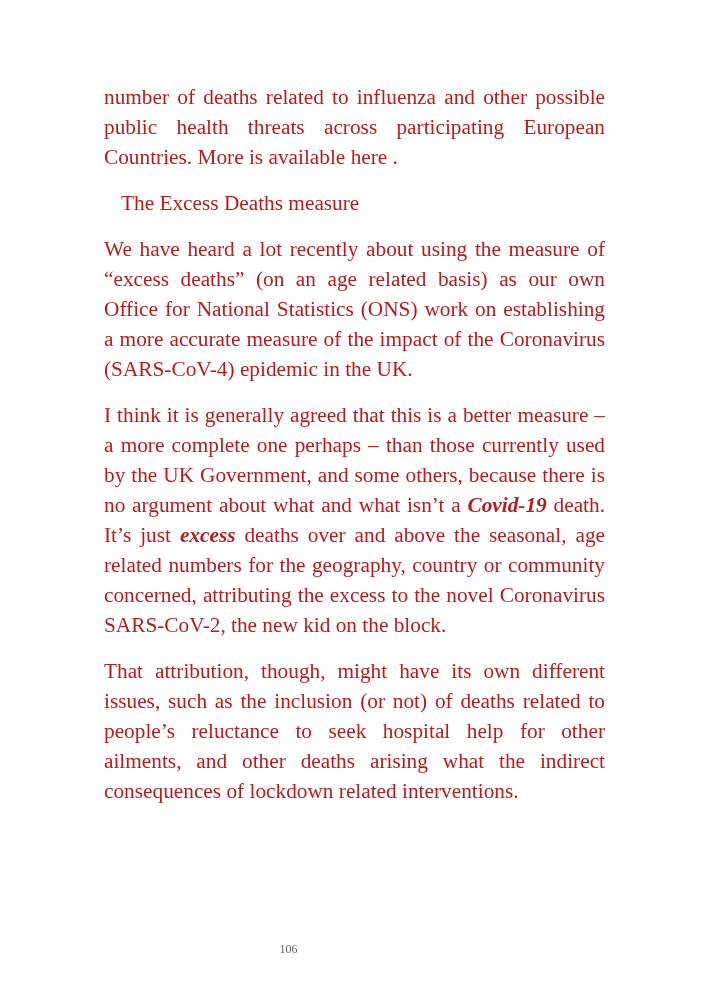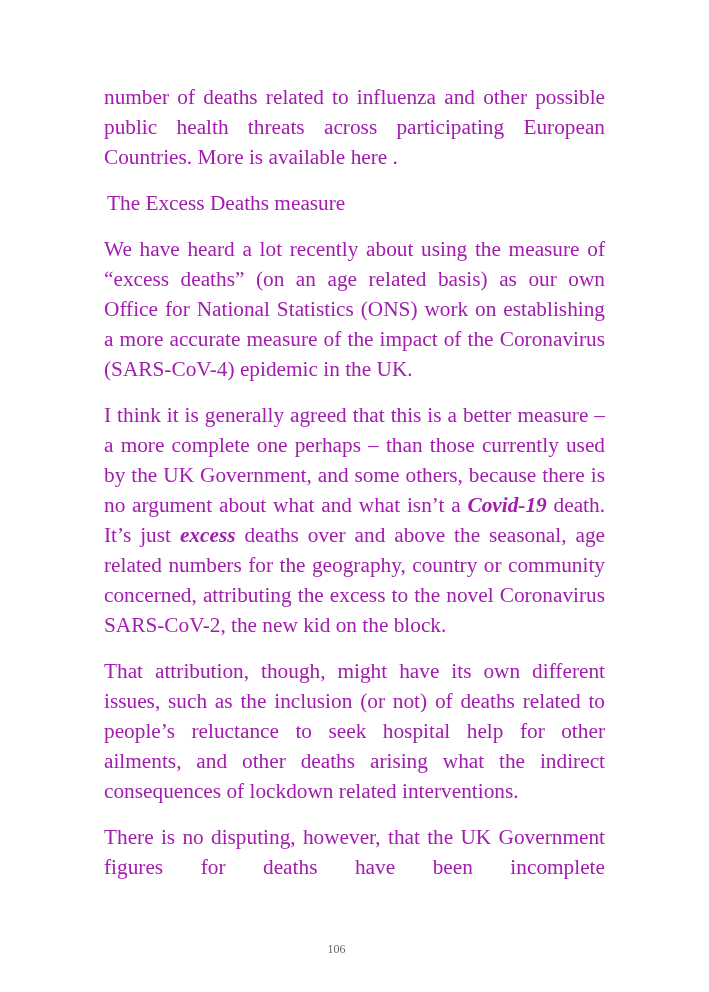--- a/index.html
+++ b/index.html
@@ -1,35 +1,34 @@
 <!DOCTYPE html>
 <html><head>
 <meta charset="utf-8">
 <style>
   html, body { margin: 0; padding: 0; background: #ffffff; }
   body { width: 709px; height: 992px; position: relative; overflow: hidden; }
   .page {
     position: absolute; left: 104px; top: 82px; width: 501px;
     font-family: "Liberation Serif", serif;
-    font-size: 21.3px; line-height: 30px; color: #a21caf;
+    font-size: 21.3px; line-height: 30px; color: #b91c1c;
   }
   p { margin: 0 0 16px 0; text-align: justify; text-align-last: auto; }
   p.last-left { text-align-last: left; }
-  .heading { margin: 0 0 16px 3px; text-align: left; }
+  .heading { margin: 0 0 16px 17px; text-align: left; }
   em.bi { font-weight: bold; }
   .pnum {
     position: absolute; left: 0; width: 577px; top: 942px; text-align: center;
-    font-family: "Liberation Serif", serif; font-size: 12px; color: #666; margin-left: 48px;
+    font-family: "Liberation Serif", serif; font-size: 12px; color: #666;
   }
 </style>
 </head>
 <body>
 
 <div class="page">
   <p class="last-left">number of deaths related to influenza and other possible public health threats across participating European Countries. More is available here .</p>
   <div class="heading">The Excess Deaths measure</div>
   <p class="last-left">We have heard a lot recently about using the measure of “excess deaths” (on an age related basis) as our own Office for National Statistics (ONS) work on establishing a more accurate measure of the impact of the Coronavirus (SARS-CoV-4) epidemic in the UK.</p>
   <p class="last-left"><span>I think it is generally agreed that this is a better measure – a more complete one perhaps – than those currently used by the UK Government, and some others, because there is no argument about what and what isn’t a </span><em class="bi">Covid-19</em><span> death. It’s just </span><em class="bi">excess</em><span> deaths over and above the seasonal, age related numbers for the geography, country or community concerned, attributing the excess to the novel Coronavirus SARS-CoV-2, the new kid on the block.</span></p>
   <p class="last-left">That attribution, though, might have its own different issues, such as the inclusion (or not) of deaths related to people’s reluctance to seek hospital help for other ailments, and other deaths arising what the indirect consequences of lockdown related interventions.</p>
-  <p style="text-align-last: justify;">There is no disputing, however, that the UK Government figures for deaths have been incomplete</p>
 </div>
 
 <div class="pnum">106</div>
 
 </body></html>

